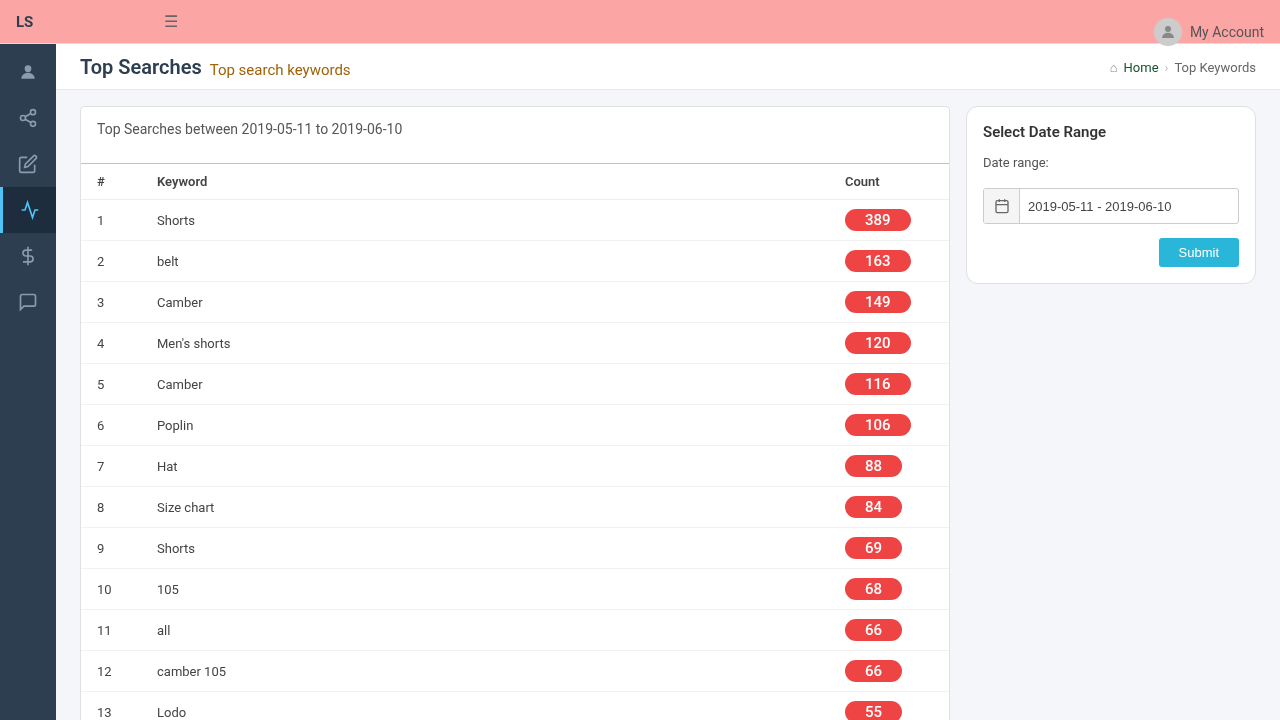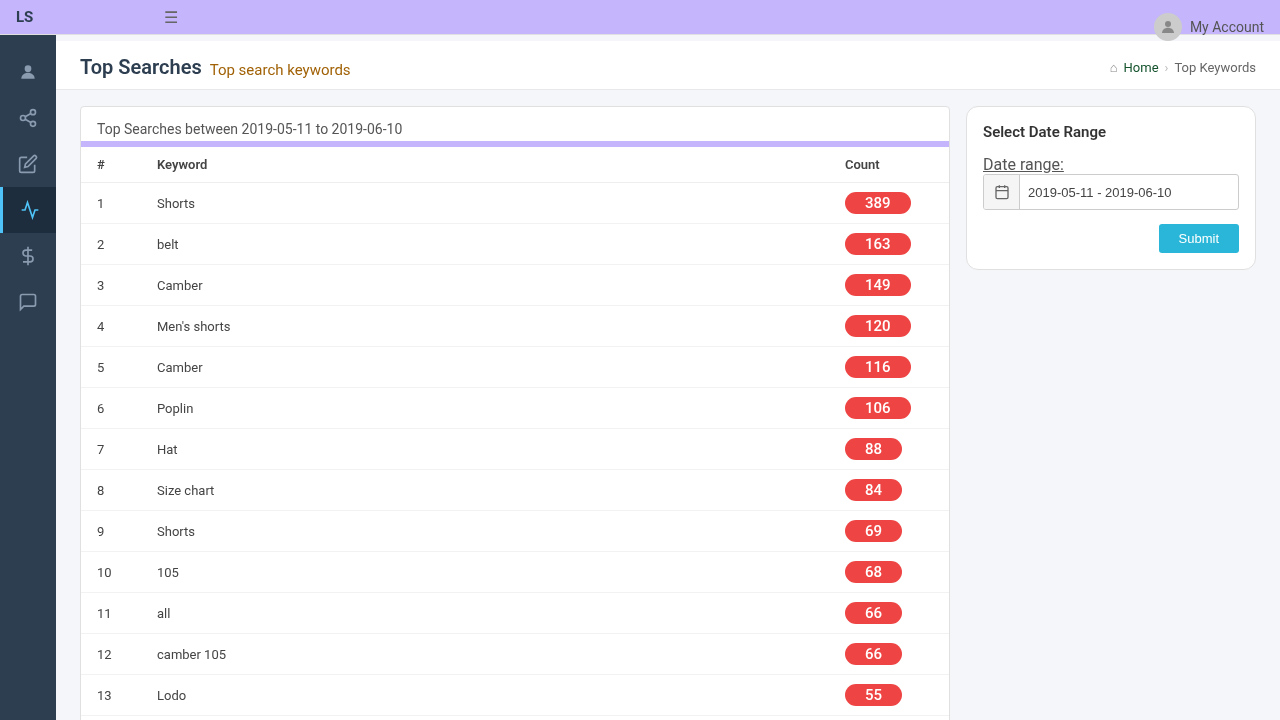--- a/index.html
+++ b/index.html
@@ -4,22 +4,22 @@
   <style>
     * { box-sizing: border-box; margin: 0; padding: 0; }
     body { font-family: -apple-system, BlinkMacSystemFont, 'Segoe UI', Roboto, sans-serif; font-size: 14px; background: #f5f6fa; color: #333; display: flex; height: 720px; overflow: hidden; }
 
     
     .topbar {
       position: fixed;
       top: 0;
       left: 0;
       right: 0;
-      height: 35px;
-      background: #c4b5fd;
+      height: 44px;
+      background: #fca5a5;
       border-bottom: 1px solid #e0e0e0;
       display: flex;
       align-items: center;
       z-index: 100;
       padding: 0 16px;
     }
     .topbar-logo {
       width: 140px;
       display: flex;
       align-items: center;
@@ -143,22 +143,22 @@
 
     
     .table-panel {
       background: #fff;
       border: 1px solid #e0e0e0;
       border-radius: 4px;
       flex: 1;
       min-width: 0;
     }
     .table-header-row {
-      padding: 14px 16px 4px;
-      border-bottom: 6px solid #c4b5fd;
+      padding: 14px 16px 26px;
+      border-bottom: 1px solid #c4b5fd;
     }
     .table-title {
       font-size: 14px;
       color: #555;
     }
     table {
       width: 100%;
       border-collapse: collapse;
     }
     thead th {
@@ -202,24 +202,23 @@
       border-radius: 12px;
       padding: 16px;
     }
     .date-card-title {
       font-size: 15px;
       font-weight: 600;
       color: #333;
       margin-bottom: 14px;
     }
     .date-label {
-      font-size: 16px;
+      font-size: 13px;
       color: #555;
-      margin-bottom: 0;
-      text-decoration: underline;
+      margin-bottom: 18px;
     }
     .date-input-wrapper {
       display: flex;
       align-items: center;
       border: 1px solid #ccc;
       border-radius: 3px;
       overflow: hidden;
       margin-bottom: 14px;
     }
     .date-icon-box {

